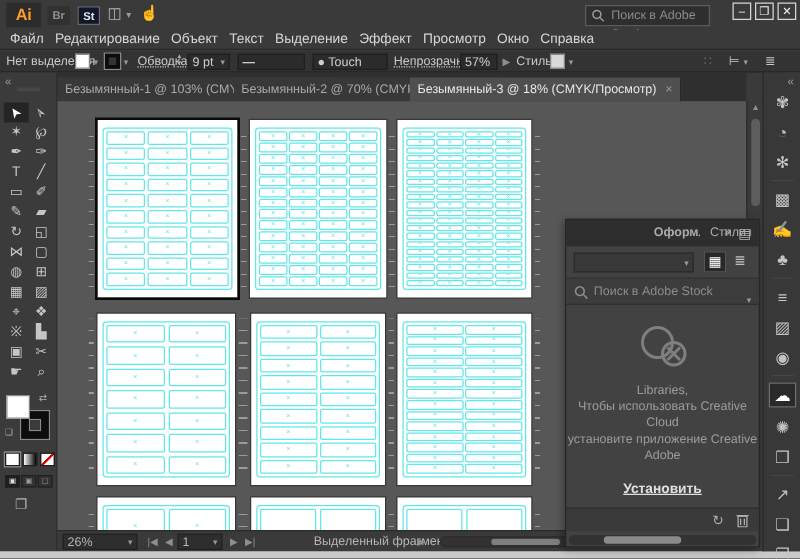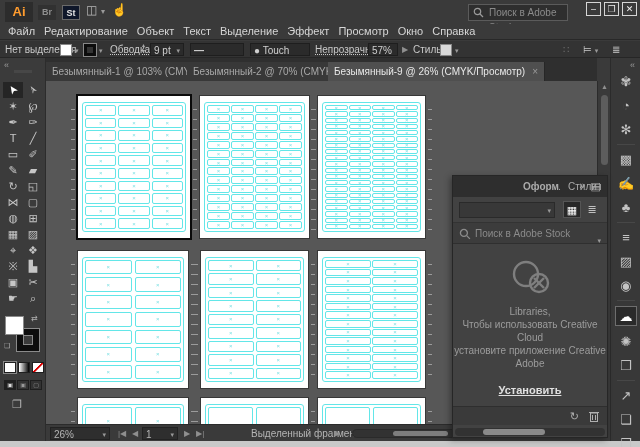--- a/index.html
+++ b/index.html
@@ -198,21 +198,21 @@
     <span class="cb" style="left:413px;">Стиль:</span>
     <span class="cb" style="left:440px;"><span class="swatch" style="background:#d9d9d9;border:1px solid #888;"></span><span class="chev-s">▾</span></span>
     <span class="cb" style="left:563px;color:#6e6e6e;">∷</span>
     <span class="cb" style="left:583px;">⊨<span class="chev-s">▾</span></span>
     <span class="cb" style="left:612px;">≣</span>
   </div>
 
   <div class="tabbar" id="tabbar">
       <div class="doc-tab" style="left: 0px;"><span>Безымянный-1 @ 103% (CMYK/Просмотр)</span><span class="close">×</span></div>
       <div class="doc-tab" style="left: 141px;"><span>Безымянный-2 @ 70% (CMYK/Просмотр)</span><span class="close">×</span></div>
-      <div class="doc-tab active" style="left: 282px;"><span>Безымянный-9 @ 26% (CMYK/Просмотр)</span><span class="close">×</span></div>
+      <div class="doc-tab active" style="left: 282px;"><span>Безымянный-3 @ 18% (CMYK/Просмотр)</span><span class="close">×</span></div>
     </div>
 
   <div class="toolbar">
     <span class="tb-collapse">«</span>
     <div class="tb-grip"></div>
     <div class="tools" id="tools">
         <div class="tool active"><span class="g rot">➤</span></div>
         <div class="tool"><span class="g rot">➢</span></div>
         <div class="tool"><span class="g">✶</span></div>
         <div class="tool"><span class="g">℘</span></div>

